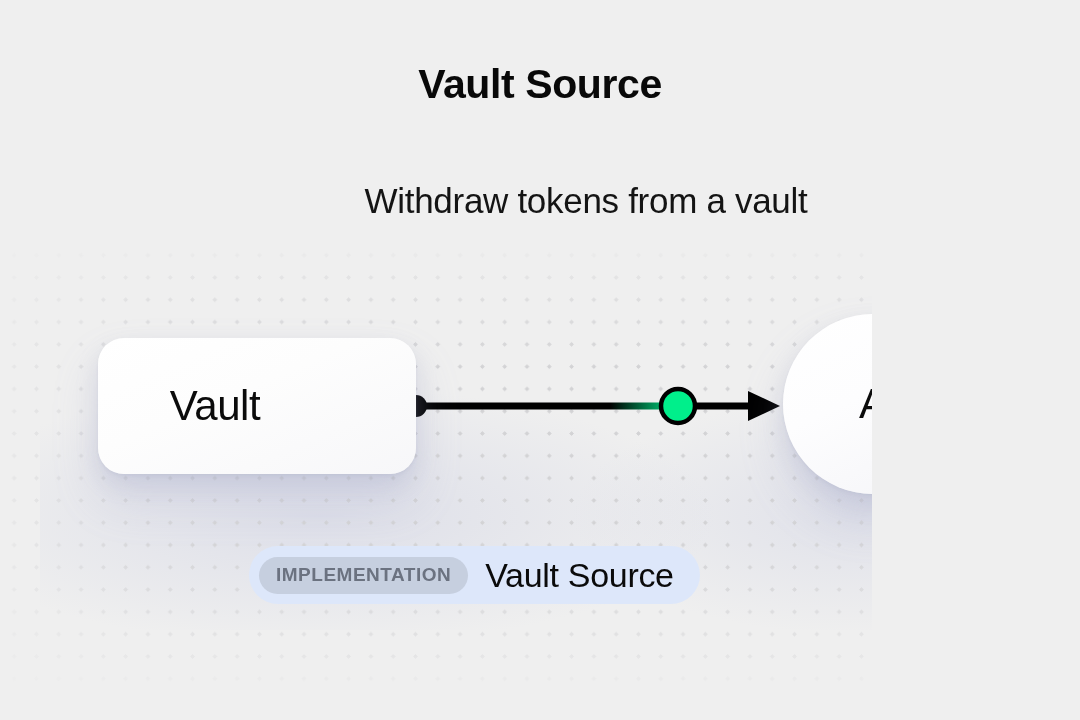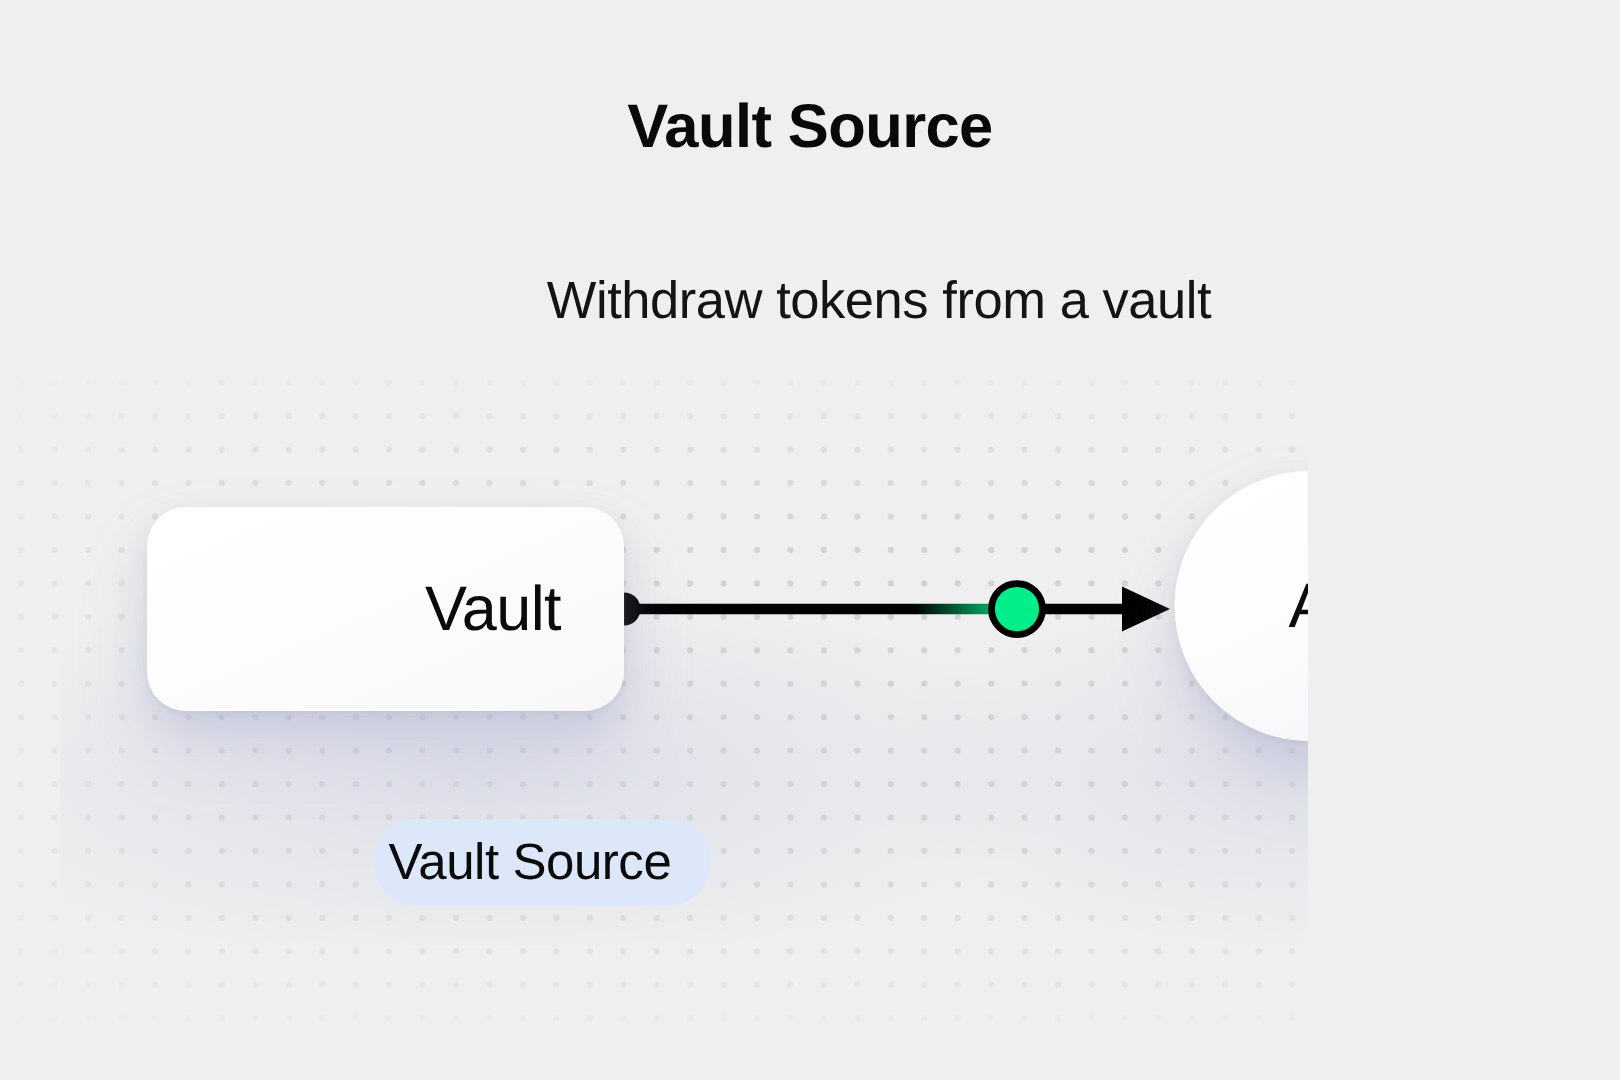--- a/index.html
+++ b/index.html
@@ -107,21 +107,21 @@
     width: 318px;
     height: 136px;
     border-radius: 26px;
     background: linear-gradient(157deg, #ffffff 0%, #fdfdfd 42%, #f7f7f9 100%);
     box-shadow:
       0 2px 3px rgba(160,165,195,.16),
       0 10px 22px rgba(150,155,190,.20),
       0 26px 46px rgba(150,155,195,.22);
     display: flex;
     align-items: center;
-    justify-content: flex-end;
+    justify-content: center;
     pointer-events: auto;
   }
   #vault-node .node-label {
     font-size: 42px;
     font-weight: 400;
     letter-spacing: -0.4px;
     color: #0b0b0b;
     transform: translateX(-42px);
   }
 
@@ -233,16 +233,17 @@
 
   <div id="vault-node">
     <span class="node-label">Vault</span>
   </div>
 
   <div id="a-node">
     <span class="node-label">A</span>
   </div>
 
   <div id="impl-badge">
+    <span class="badge-chip">IMPLEMENTATION</span>
     <span class="badge-value">Vault Source</span>
   </div>
 
 </div>
 
 </body></html>

